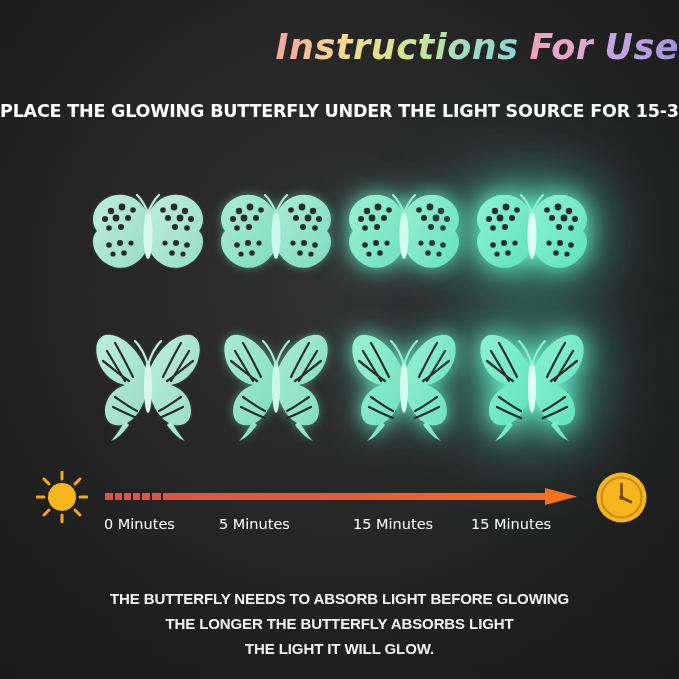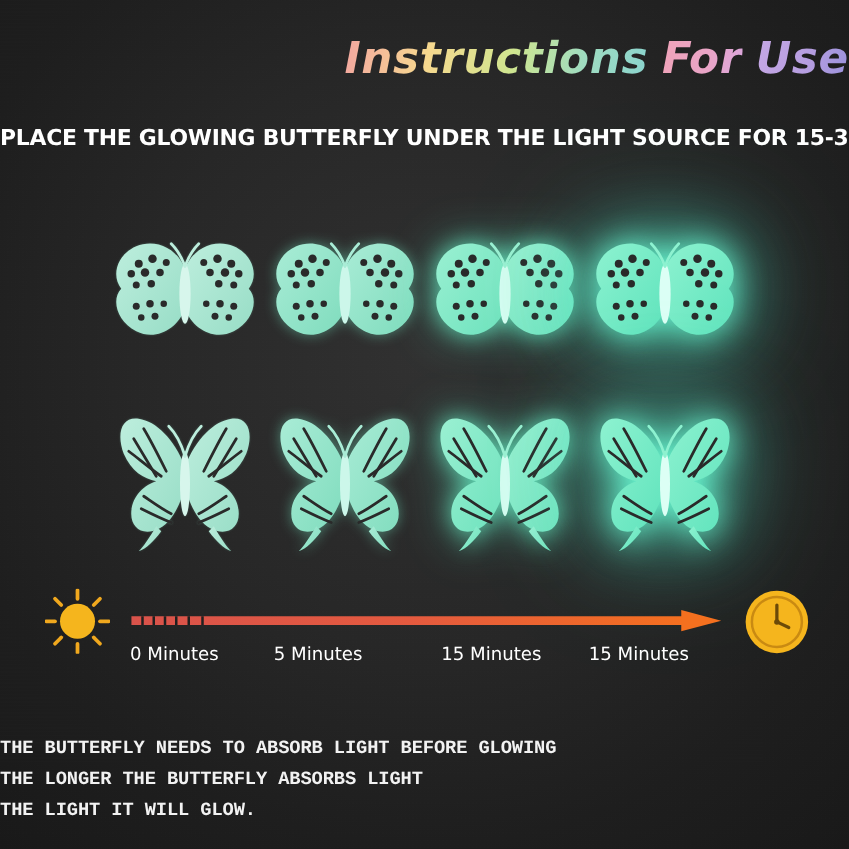--- a/index.html
+++ b/index.html
@@ -138,23 +138,23 @@
   .lb1 { left: 115px; text-align: center; }
   .lb2 { left: 249px; }
   .lb3 { left: 367px; }
 
   
   .footer {
     position: absolute;
     top: 586px;
     left: 0;
     width: 100%;
-    text-align: left;
+    text-align: center;
     color: #f2f2f2;
-    font-family: Liberation Mono, monospace;
+    font-family: Liberation Sans, sans-serif;
     font-weight: bold;
     font-size: 15px;
     line-height: 25px;
     letter-spacing: -0.1px;
     white-space: nowrap;
   }
 </style>
 </head>
 <body>
 

